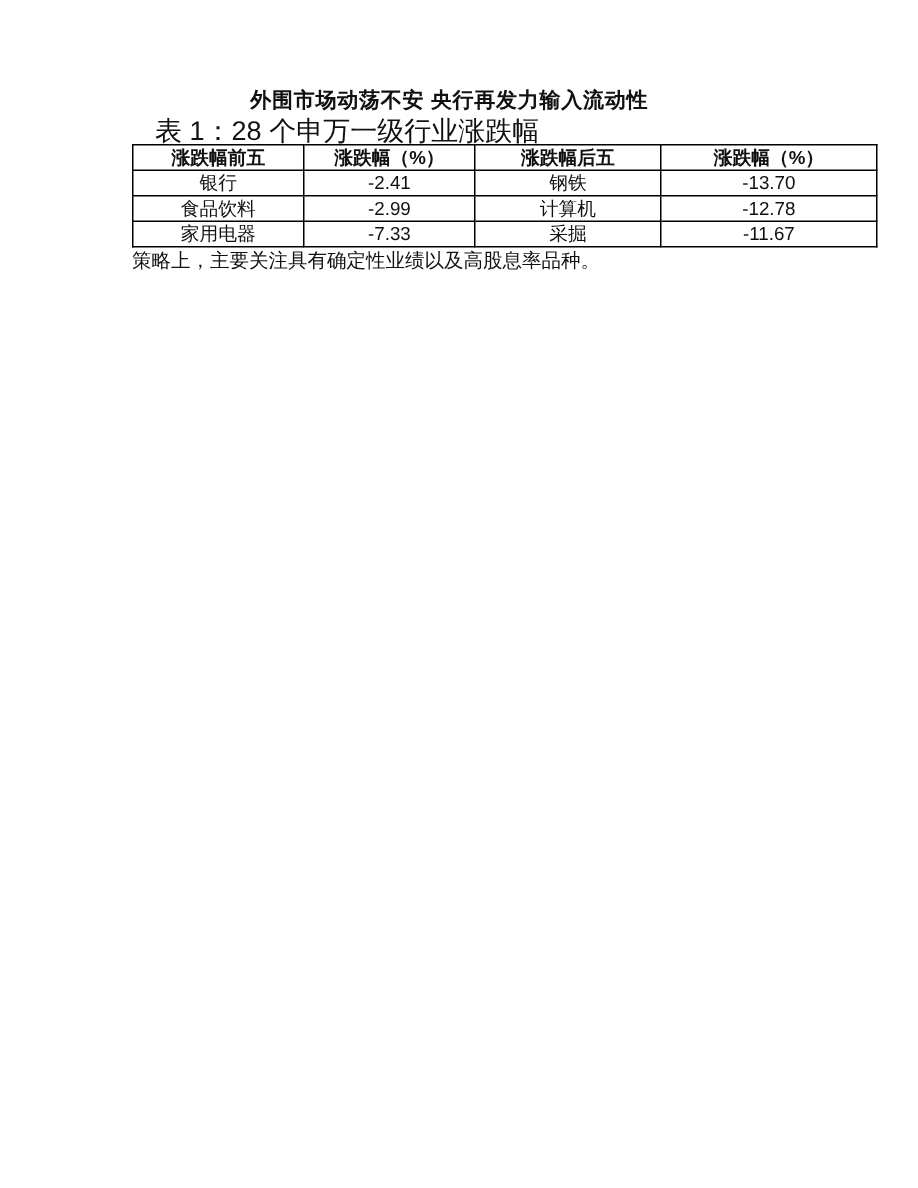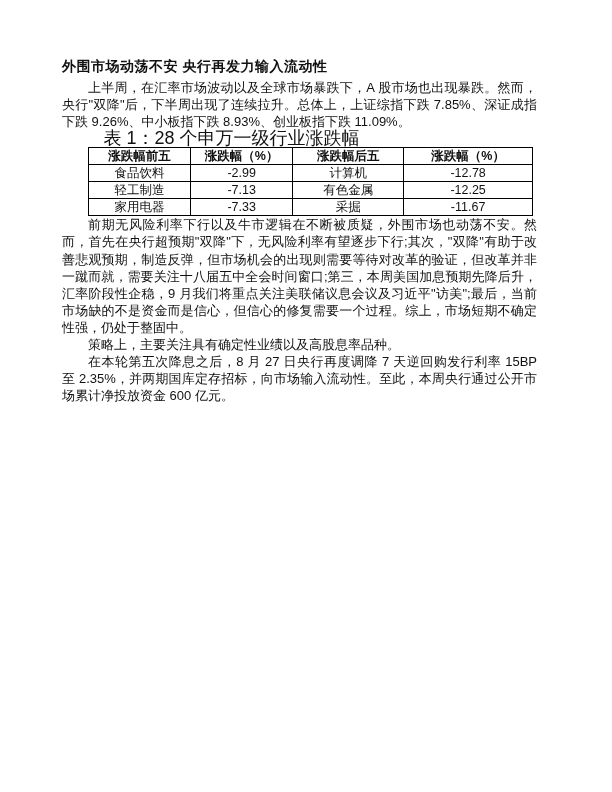--- a/index.html
+++ b/index.html
@@ -8,21 +8,21 @@
     width: 612px;
     height: 792px;
     background: #ffffff;
     margin: 0 auto;
     padding: 56px 75px 50px 62px;
     font-family: "Liberation Sans", "DejaVu Sans", sans-serif;
     color: #111111;
     overflow: hidden;
   }
   .doc-title {
-    text-align: left;
+    text-align: center;
     font-size: 14px;
     font-weight: bold;
     line-height: 20px;
     margin-bottom: 3px;
     letter-spacing: 0.5px;
   }
   .para {
     font-size: 13px;
     line-height: 17.1px;
     text-align: justify;
@@ -30,21 +30,21 @@
     word-break: break-all;
   }
   .table-caption {
     font-size: 18px;
     line-height: 17.1px;
     text-indent: 2.3em;
   }
   table.industry-table {
     border-collapse: collapse;
     margin-left: 26px;
-    width: 445px;
+    width: 497px;
     table-layout: fixed;
   }
   table.industry-table col.c1 { width: 23%; }
   table.industry-table col.c2 { width: 23%; }
   table.industry-table col.c3 { width: 25%; }
   table.industry-table col.c4 { width: 29%; }
   table.industry-table th,
   table.industry-table td {
     border: 1px solid #000000;
     font-size: 12.5px;
@@ -56,58 +56,55 @@
   }
   table.industry-table th { font-weight: bold; }
 </style>
 </head>
 <body>
 
 <div class="page">
 
   <h1 class="doc-title">外围市场动荡不安 央行再发力输入流动性</h1>
 
-  <p class="para">上半周，在汇率市场波动以及全球市场暴跌下，A 股市场也出现暴跌。然而，央行"双降"后，下半周出现了连续拉升。总体上，上证综指下跌 7.85%、深证成指下跌 9.26%、中小板指下跌 8.93%、创业板指下跌 11.09%。</p>
 
   <div class="table-caption">表 1：28 个申万一级行业涨跌幅</div>
 
   <table class="industry-table">
     <colgroup>
       <col class="c1">
         <col class="c2">
         <col class="c3">
         <col class="c4">
     </colgroup>
     <thead>
       <tr>
         <th>涨跌幅前五</th>
         <th>涨跌幅（%）</th>
         <th>涨跌幅后五</th>
         <th>涨跌幅（%）</th>
       </tr>
     </thead>
     <tbody>
       <tr>
+        <td>银行</td>
+        <td>-2.41</td>
+        <td>钢铁</td>
+        <td>-13.70</td>
+      </tr>
+      <tr>
         <td>食品饮料</td>
         <td>-2.99</td>
         <td>计算机</td>
         <td>-12.78</td>
-      </tr>
-      <tr>
-        <td>轻工制造</td>
-        <td>-7.13</td>
-        <td>有色金属</td>
-        <td>-12.25</td>
       </tr>
       <tr>
         <td>家用电器</td>
         <td>-7.33</td>
         <td>采掘</td>
         <td>-11.67</td>
       </tr>
     </tbody>
   </table>
 
-  <p class="para">前期无风险利率下行以及牛市逻辑在不断被质疑，外围市场也动荡不安。然而，首先在央行超预期"双降"下，无风险利率有望逐步下行;其次，"双降"有助于改善悲观预期，制造反弹，但市场机会的出现则需要等待对改革的验证，但改革并非一蹴而就，需要关注十八届五中全会时间窗口;第三，本周美国加息预期先降后升，汇率阶段性企稳，9 月我们将重点关注美联储议息会议及习近平"访美";最后，当前市场缺的不是资金而是信心，但信心的修复需要一个过程。综上，市场短期不确定性强，仍处于整固中。</p>
   <p class="para">策略上，主要关注具有确定性业绩以及高股息率品种。</p>
-  <p class="para">在本轮第五次降息之后，8 月 27 日央行再度调降 7 天逆回购发行利率 15BP 至 2.35%，并两期国库定存招标，向市场输入流动性。至此，本周央行通过公开市场累计净投放资金 600 亿元。</p>
 
 </div>
 
 </body></html>

